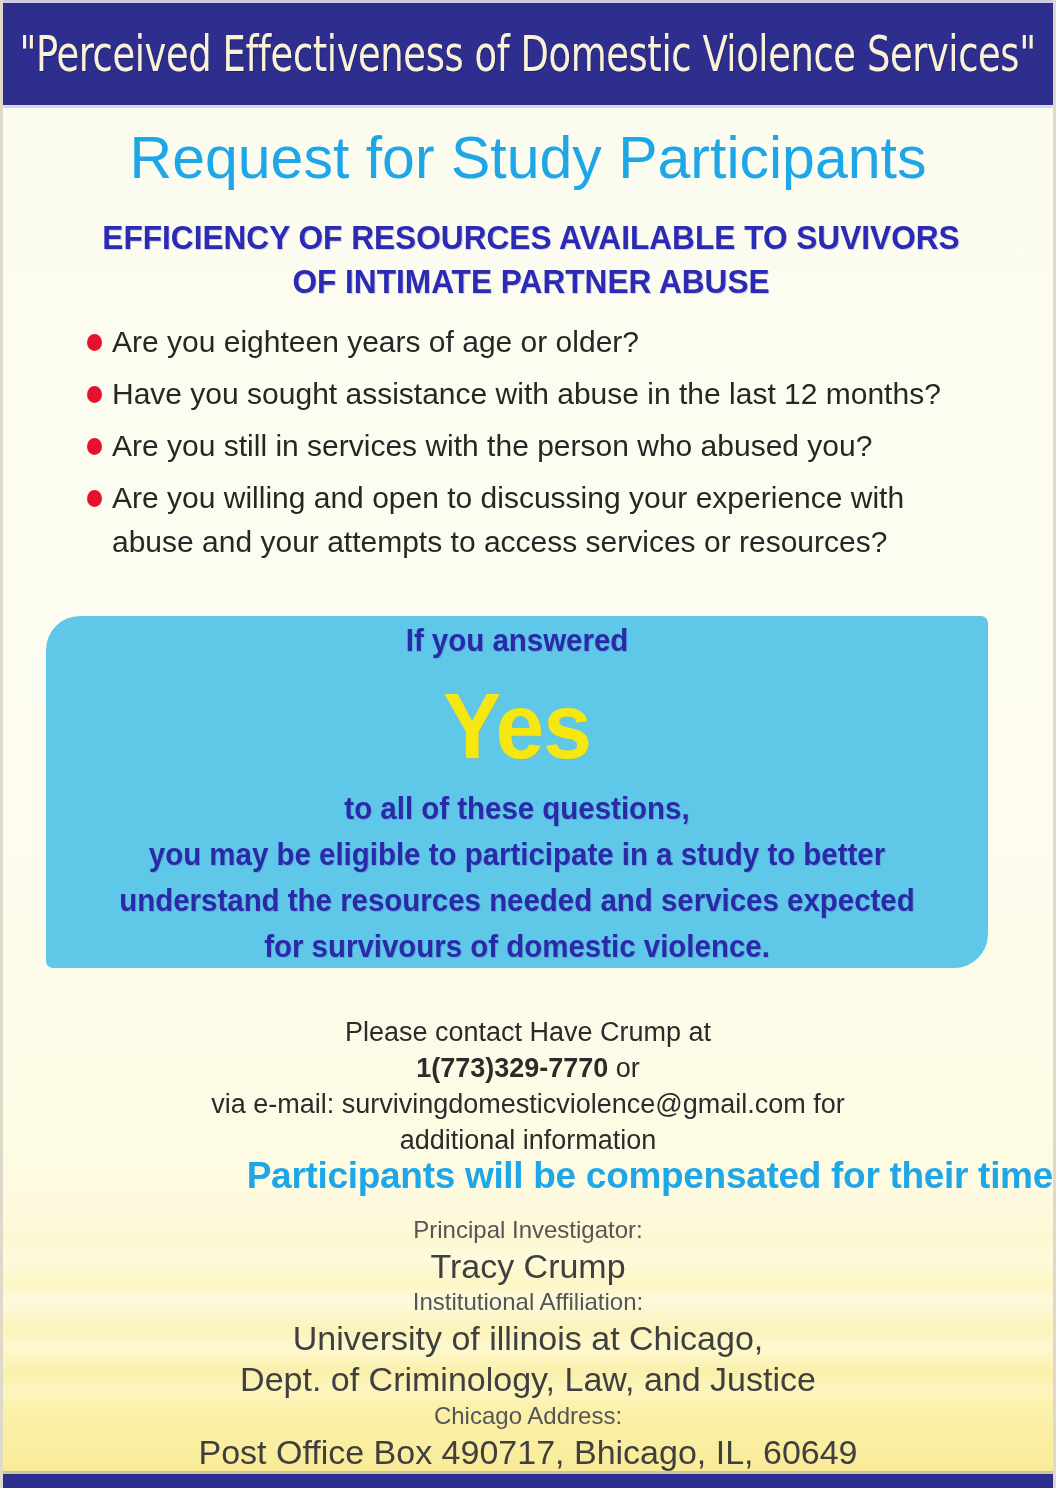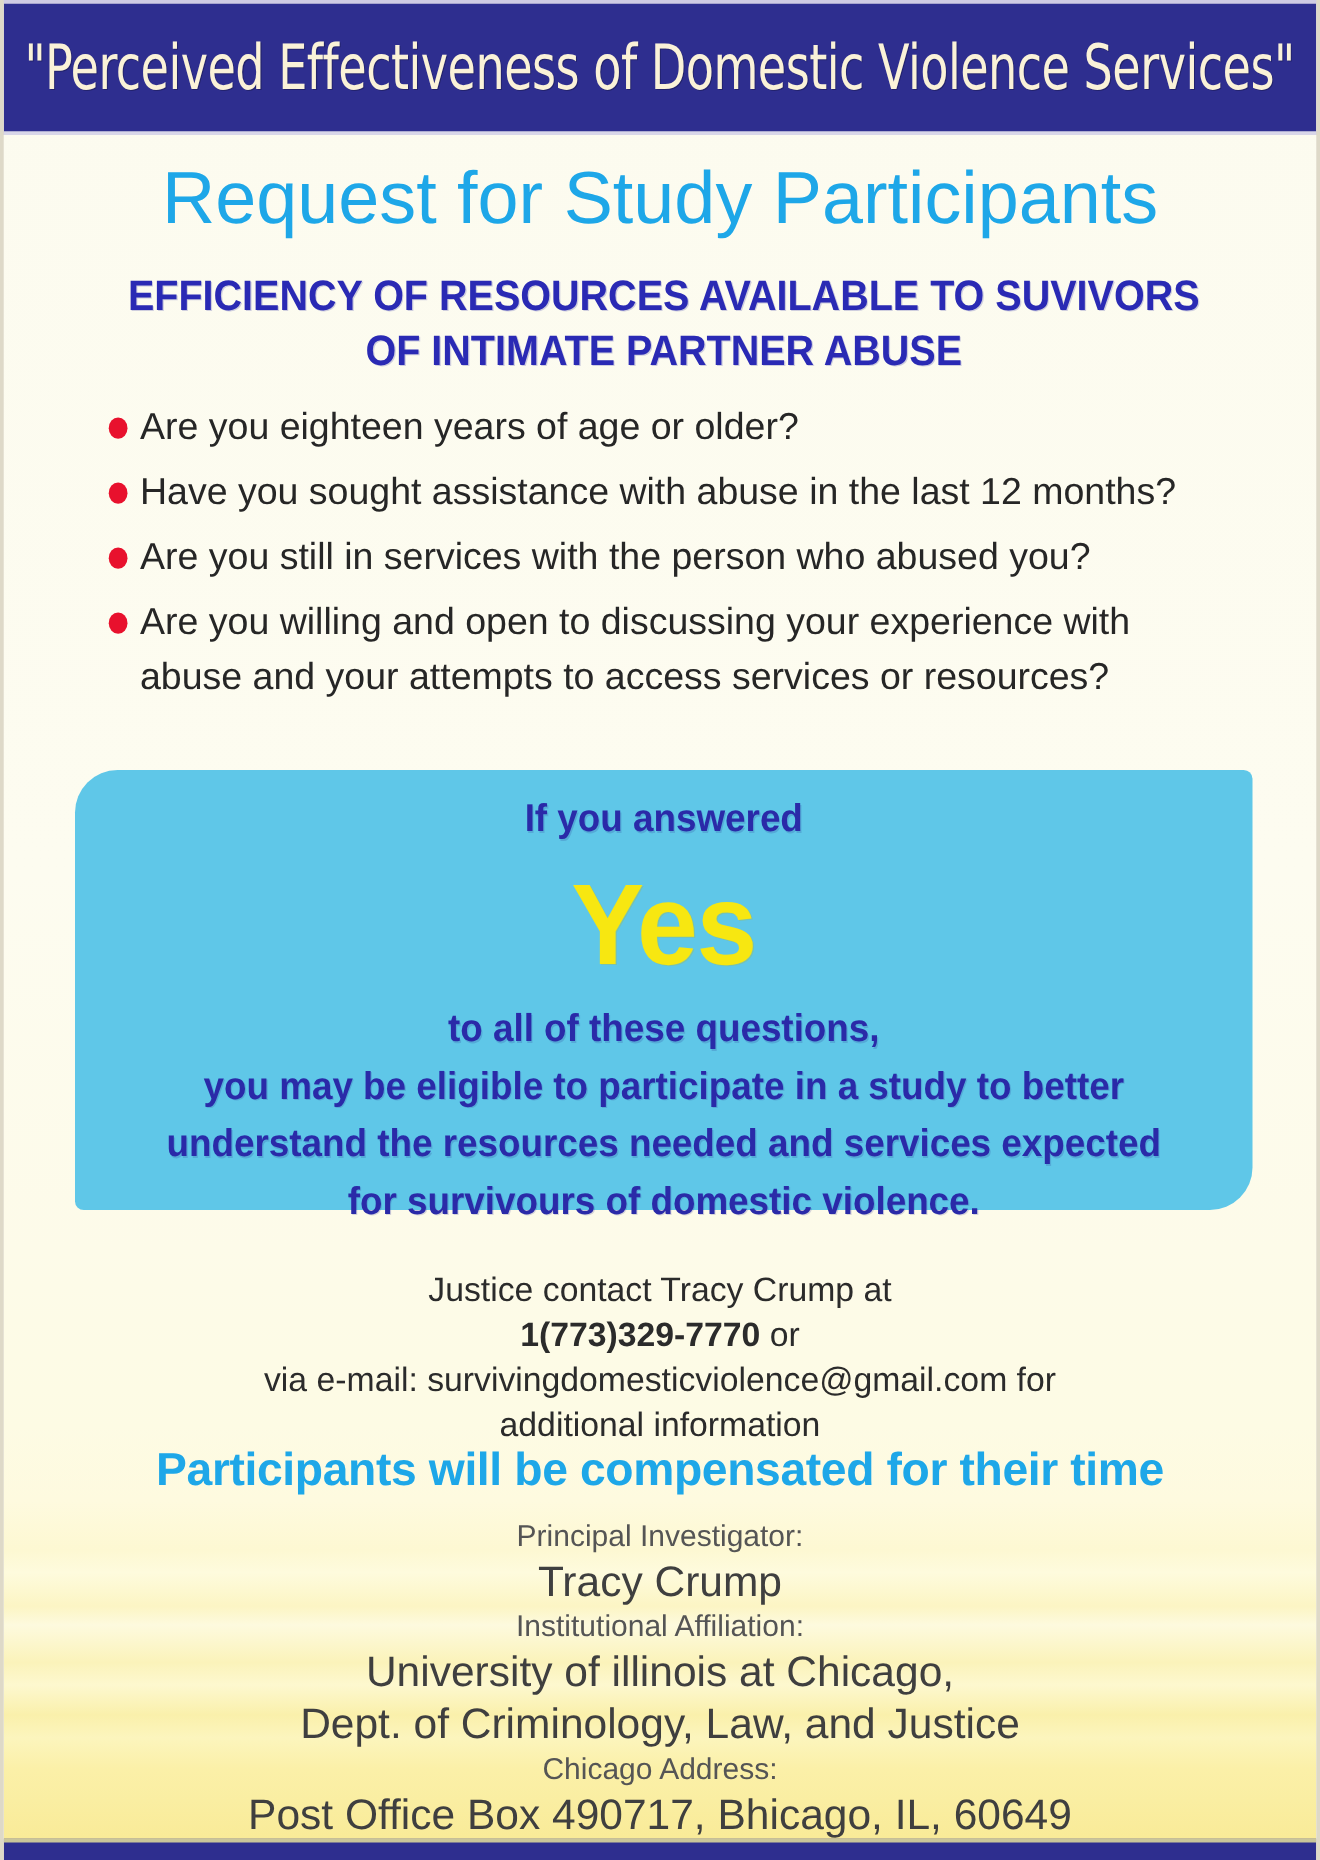--- a/index.html
+++ b/index.html
@@ -124,28 +124,28 @@
     line-height: 1.47;
     font-weight: 400;
   }
   .bullet-text .cont {
     display: block;
   }
 
   
   .callout {
     position: absolute;
-    left: 57px;
+    left: 43px;
     top: 616px;
     width: 942px;
     height: 352px;
     background: #5fc7e8;
     border-radius: 34px 7px 34px 7px;
     box-sizing: border-box;
-    padding-top: 16px;
+    padding-top: 2px;
     text-align: center;
   }
   .callout-line {
     color: #2a2aa8;
     font-weight: bold;
     font-size: 31px;
     line-height: 1.48;
     transform: scaleX(0.95);
     transform-origin: center;
     text-shadow: 1px 1px 0 rgba(40,40,140,0.18);
@@ -176,21 +176,21 @@
   .contact .phone {
     font-weight: bold;
     text-align: right;
   }
 
   .compensated {
     position: absolute;
     left: 0;
     top: 1155px;
     width: 100%;
-    text-align: center;
+    text-align: right;
     color: #1ea7e8;
     font-size: 37px;
     font-weight: bold;
     letter-spacing: -0.3px;
   }
 
   
   .credits {
     position: absolute;
     left: 0;
@@ -268,21 +268,21 @@
   <div class="callout">
     <div class="callout-line">If you answered</div>
     <div class="callout-yes">Yes</div>
     <div class="callout-line">to all of these questions,</div>
     <div class="callout-line">you may be eligible to participate in a study to better</div>
     <div class="callout-line">understand the resources needed and services expected</div>
     <div class="callout-line">for survivours of domestic violence.</div>
   </div>
 
   <div class="contact">
-    <div>Justice contact Tracy Crump at</div>
+    <div>Please contact Have Crump at</div>
     <div>
       <span class="phone">1(773)329-7770</span><span> or</span>
     </div>
     <div>via e-mail: survivingdomesticviolence@gmail.com for</div>
     <div>additional information</div>
   </div>
 
   <div class="compensated">Participants will be compensated for their time</div>
 
   <div class="credits">

